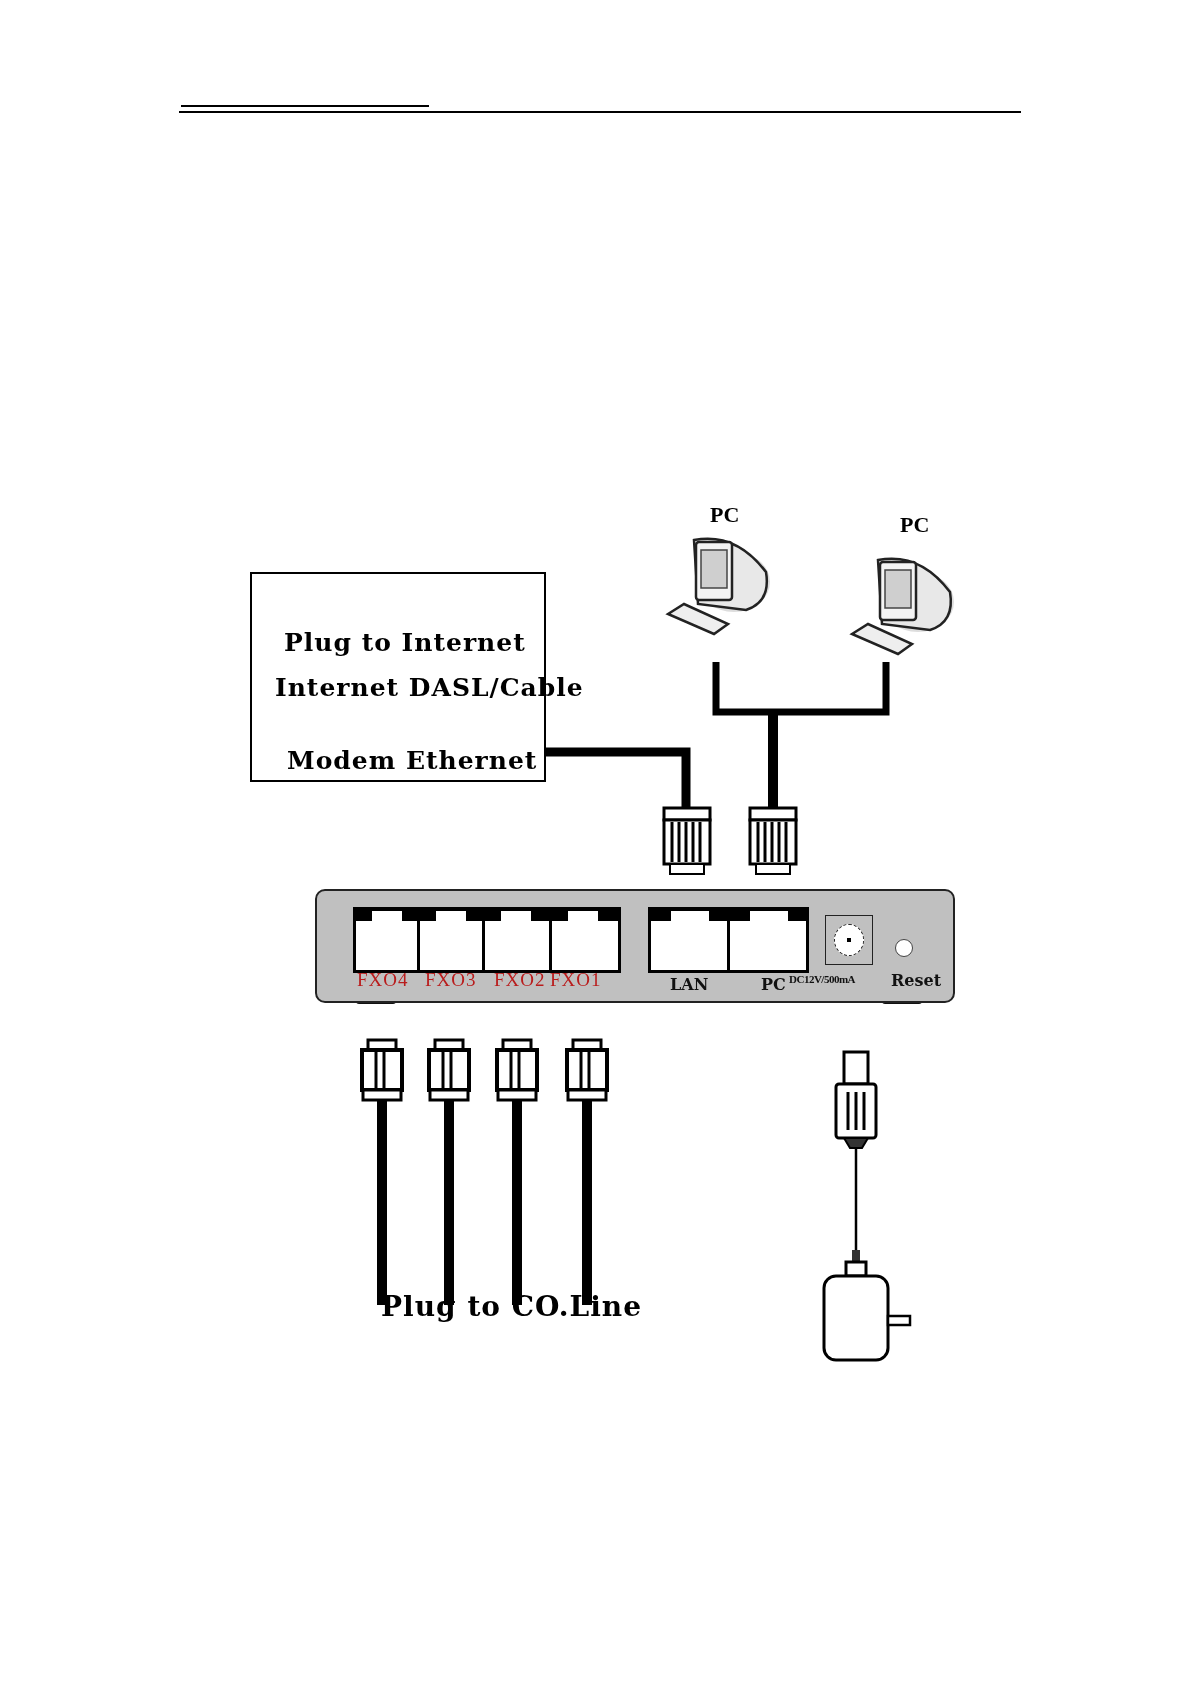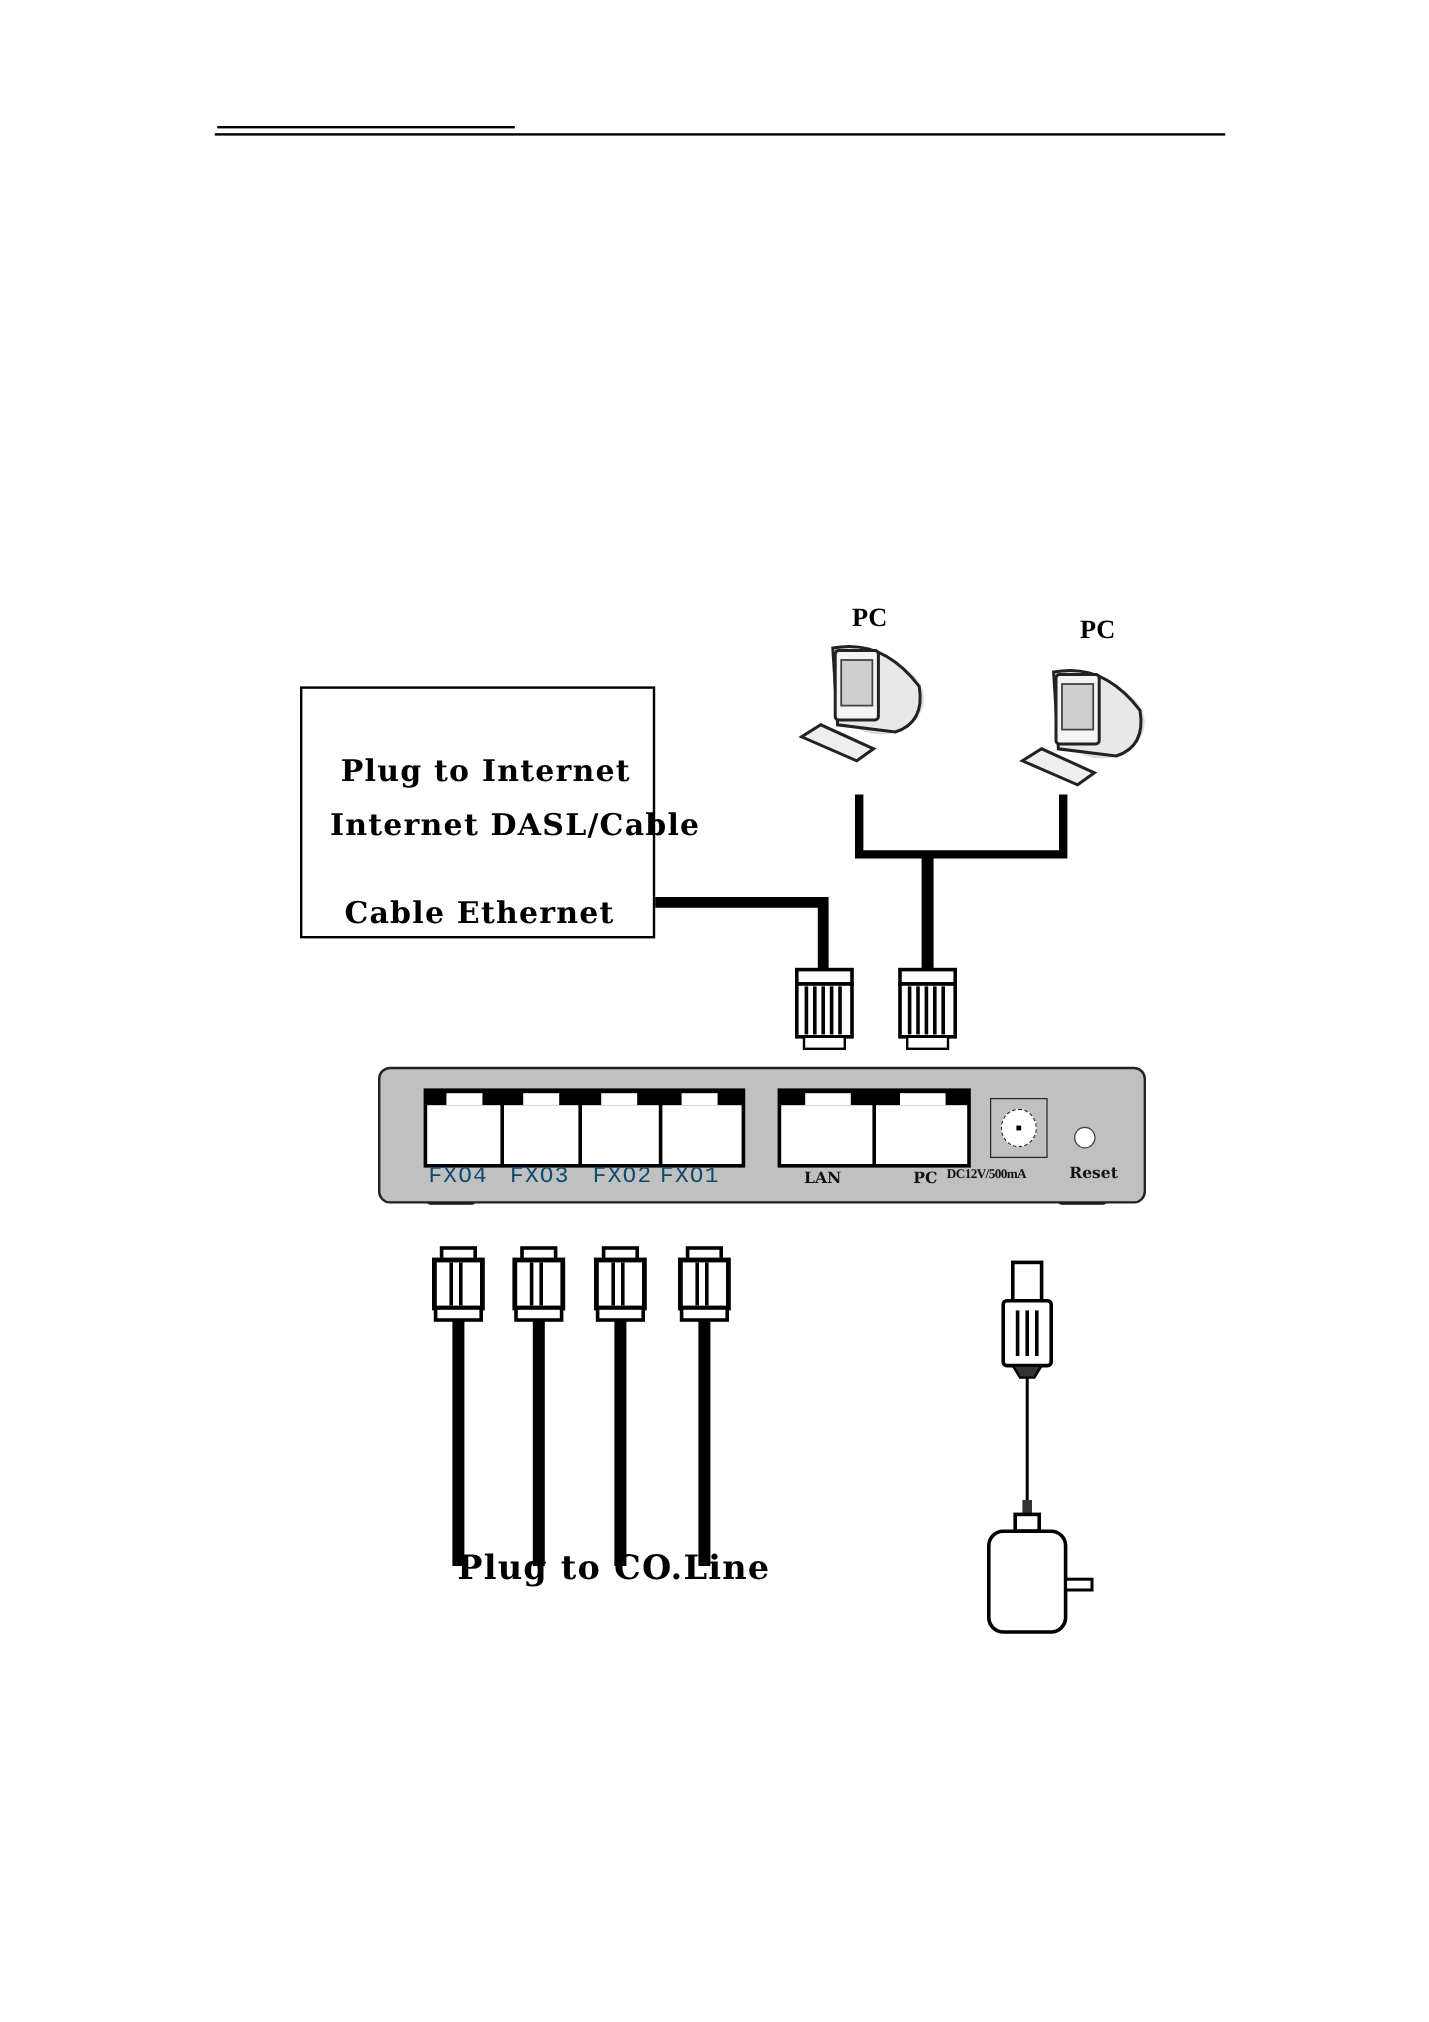--- a/index.html
+++ b/index.html
@@ -5,22 +5,22 @@
   html, body { margin:0; padding:0; background:#ffffff; }
   body { width:1191px; height:1685px; position:relative; overflow:hidden;
          font-family:"DejaVu Sans Mono","Liberation Mono",monospace; color:#000; }
   .abs { position:absolute; }
   .hdr-short { left:181px; top:105px; width:248px; height:2px; background:#000; }
   .hdr-long  { left:179px; top:111px; width:842px; height:2px; background:#000; }
   .net-box { left:250px; top:572px; width:292px; height:206px; border:2px solid #000; background:#fff; }
   .net-text { font-family:"DejaVu Serif","Liberation Serif",serif; font-weight:bold; font-size:25px; white-space:nowrap; letter-spacing:1px; }
   .pc-label { font-family:"Liberation Serif","DejaVu Serif",serif; font-weight:bold; font-size:22px; }
   .device { left:315px; top:889px; width:636px; height:110px; background:#c0c0c0; border:2px solid #222; border-radius:10px; }
-  .port-label { font-family:Liberation Mono, monospace; font-size:19px; color:#0c4a6e; white-space:nowrap; letter-spacing:1px; }
-  .port-label-b { font-family:"DejaVu Serif","Liberation Serif",serif; font-weight:bold; font-size:13px; color:#111; white-space:nowrap; }
+  .port-label { font-family:Liberation Serif, serif; font-size:19px; color:#b91c1c; white-space:nowrap; letter-spacing:1px; }
+  .port-label-b { font-family:"DejaVu Serif","Liberation Serif",serif; font-weight:bold; font-size:16px; color:#111; white-space:nowrap; }
   .co-text { font-family:"DejaVu Serif","Liberation Serif",serif; font-weight:bold; font-size:28px; letter-spacing:1px; white-space:nowrap; }
   svg { position:absolute; left:0; top:0; overflow:visible; }
 </style>
 </head>
 <body>
 
 <div class="abs hdr-short"></div>
 <div class="abs hdr-long"></div>
 
 <svg width="1191" height="1685">
@@ -122,21 +122,21 @@
   <g transform="translate(824,1262)">
     <rect x="22" y="0" width="20" height="14" fill="#fff" stroke="#000" stroke-width="3"></rect>
     <rect x="0" y="14" width="64" height="84" rx="12" fill="#fff" stroke="#000" stroke-width="3"></rect>
     <rect x="64" y="54" width="22" height="9" fill="#fff" stroke="#000" stroke-width="2.5"></rect>
   </g>
 </svg>
 
 <div class="abs net-box"></div>
 <div class="abs net-text" style="left:284px; top:628px;">Plug to Internet</div>
 <div class="abs net-text" style="left:275px; top:673px;">Internet DASL/Cable</div>
-<div class="abs net-text" style="left:287px; top:746px;">Cable Ethernet</div>
+<div class="abs net-text" style="left:287px; top:746px;">Modem Ethernet</div>
 
 <div class="abs pc-label" style="left:710px; top:502px;">PC</div>
 <div class="abs pc-label" style="left:900px; top:512px;">PC</div>
 
 <div class="abs device">
 
   <div class="abs" style="left:36px; top:16px; width:268px; height:66px; background:#000;">
     <div class="abs" style="left:3px; top:14px; width:61px; height:49px; background:#fff;">
         <div class="abs" style="left:16px;top:-10px;width:30px;height:10px;background:#fff;"></div>
       </div>

